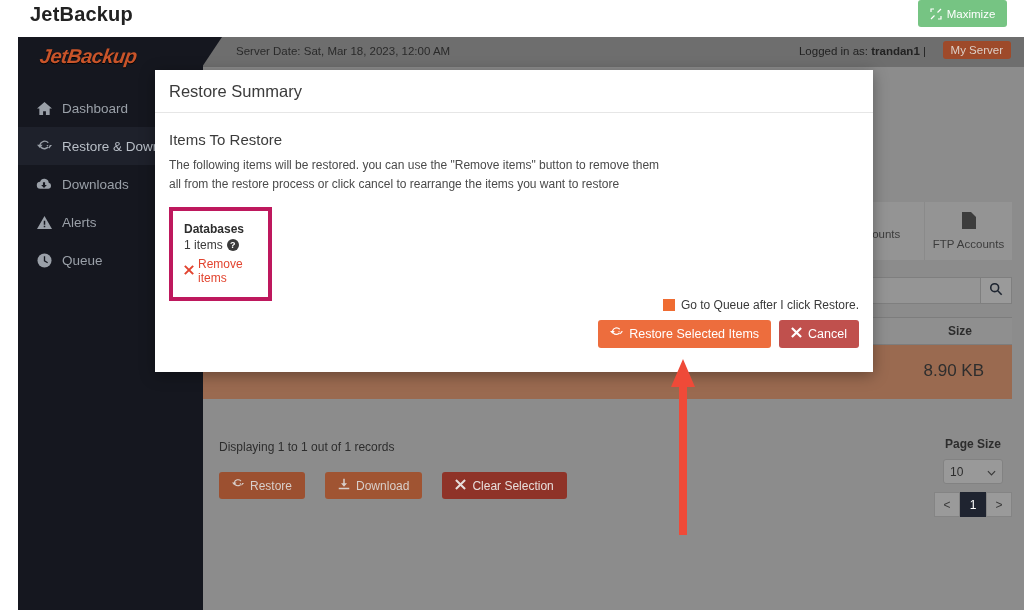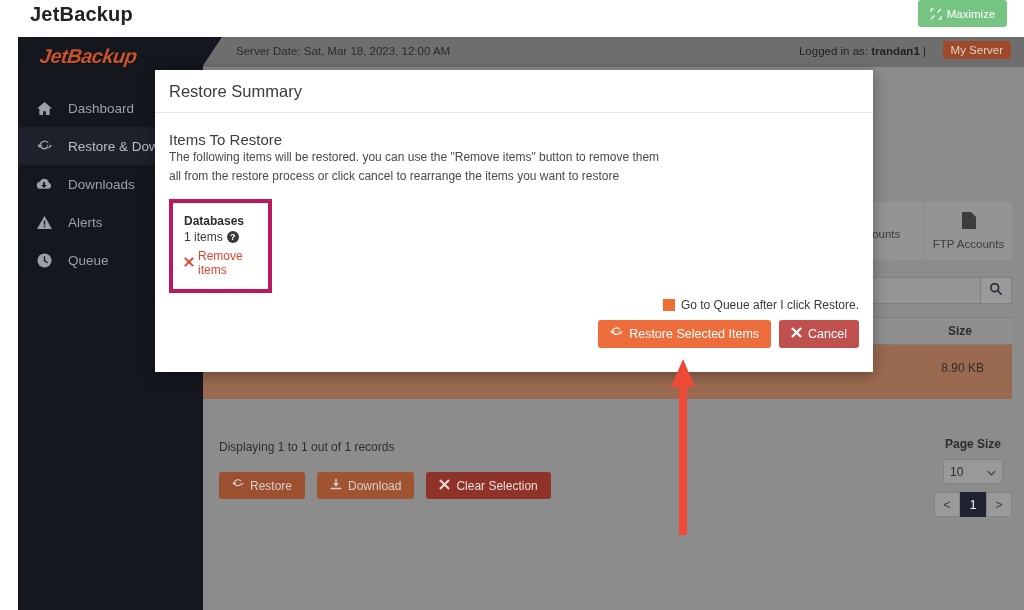--- a/index.html
+++ b/index.html
@@ -45,21 +45,21 @@
   }
   .logo {
     position: absolute; left: 22px; top: 8px;
     font-size: 20px; font-weight: bold; font-style: italic;
     color: #c8542a; letter-spacing: -.5px;
     transform: skewX(-8deg);
     text-shadow: 0 1px 0 #000;
   }
   .nav { position: absolute; left: 0; top: 52px; width: 185px; }
   .nav-item {
-    display: flex; align-items: center; gap: 16px;
+    display: flex; align-items: center; gap: 10px;
     height: 38px; padding-left: 18px;
     color: #9aa0a8; font-size: 13.5px;
     cursor: pointer;
   }
   .nav-item.active { background: #1e212b; color: #b9bfc7; }
   .nav-ico { width: 16px; display:flex; align-items:center; justify-content:center; color:#9aa0a8; }
 
   
   .serverbar {
     position: absolute; left: 185px; top: 0; width: 821px; height: 30px;
@@ -118,27 +118,27 @@
 
   .thead {
     position: absolute; left: 0; right: 12px; top: 250px; height: 28px;
     background: #8f8f8f; border-top: 1px solid #7d7d7d; border-bottom: 1px solid #7d7d7d;
   }
   .th-size { position:absolute; right: 40px; top: 6px; font-size: 12px; font-weight: bold; color: #2c2c2c; }
   .trow {
     position: absolute; left: 0; right: 12px; top: 278px; height: 54px;
     background: #9a6a50;
   }
-  .td-size { position:absolute; right: 28px; top: 16px; font-size: 12px; color: #2e2e2e; }
+  .td-size { position:absolute; right: 28px; top: 16px; font-size: 17px; color: #2e2e2e; }
 
   .records {
     position: absolute; left: 16px; top: 373px;
     font-size: 12px; color: #2d2d2d;
   }
-  .actionbtns { position: absolute; left: 16px; top: 405px; display: flex; gap: 12px; }
+  .actionbtns { position: absolute; left: 16px; top: 405px; display: flex; gap: 20px; }
   .abtn {
     height: 27px; padding: 0 13px; border: none; border-radius: 3px;
     font-size: 12px; color: #d8cfcb;
     display:flex; align-items:center; gap:6px; cursor:pointer;
   }
   .abtn.restore { background: #9c5030; }
   .abtn.download { background: #a05432; }
   .abtn.clear { background: #8f3328; color:#e7dedb; }
 
   .pagination { position: absolute; right: 12px; top: 370px; display:flex; align-items:center; gap:8px;flex-direction:column; }
@@ -162,21 +162,21 @@
     width: 718px; height: 302px;
     background: #ffffff;
     box-shadow: 0 3px 14px rgba(0,0,0,.35);
   }
   .modal-header {
     height: 43px; border-bottom: 1px solid #e6e6e6;
     display:flex; align-items:center; padding-left: 14px;
   }
   .modal-title { font-size: 16.5px; color: #3b3b3b; }
   .modal-body { padding: 18px 14px 0 14px; }
-  .section-title { font-size: 15px; color: #3b3b3b; }
+  .section-title { font-size: 15px; color: #3b3b3b; margin-bottom: 8px; }
   .section-desc { font-size: 12px; color: #4a4a4a; line-height: 1.55; max-width: 505px; }
   .item-card {
     margin-top: 14px; width: 103px; border: 4px solid #be185d;
     padding: 11px 11px 12px 11px;
   }
   .item-card .ic-title { font-size: 12px; font-weight: bold; color: #2e2e2e; }
   .item-card .ic-count { font-size: 12px; color: #3a3a3a; margin-top: 2px; display:flex; align-items:center; gap:4px; }
   .help-ico {
     display:inline-flex; align-items:center; justify-content:center;
     width:12px; height:12px; border-radius:50%;

